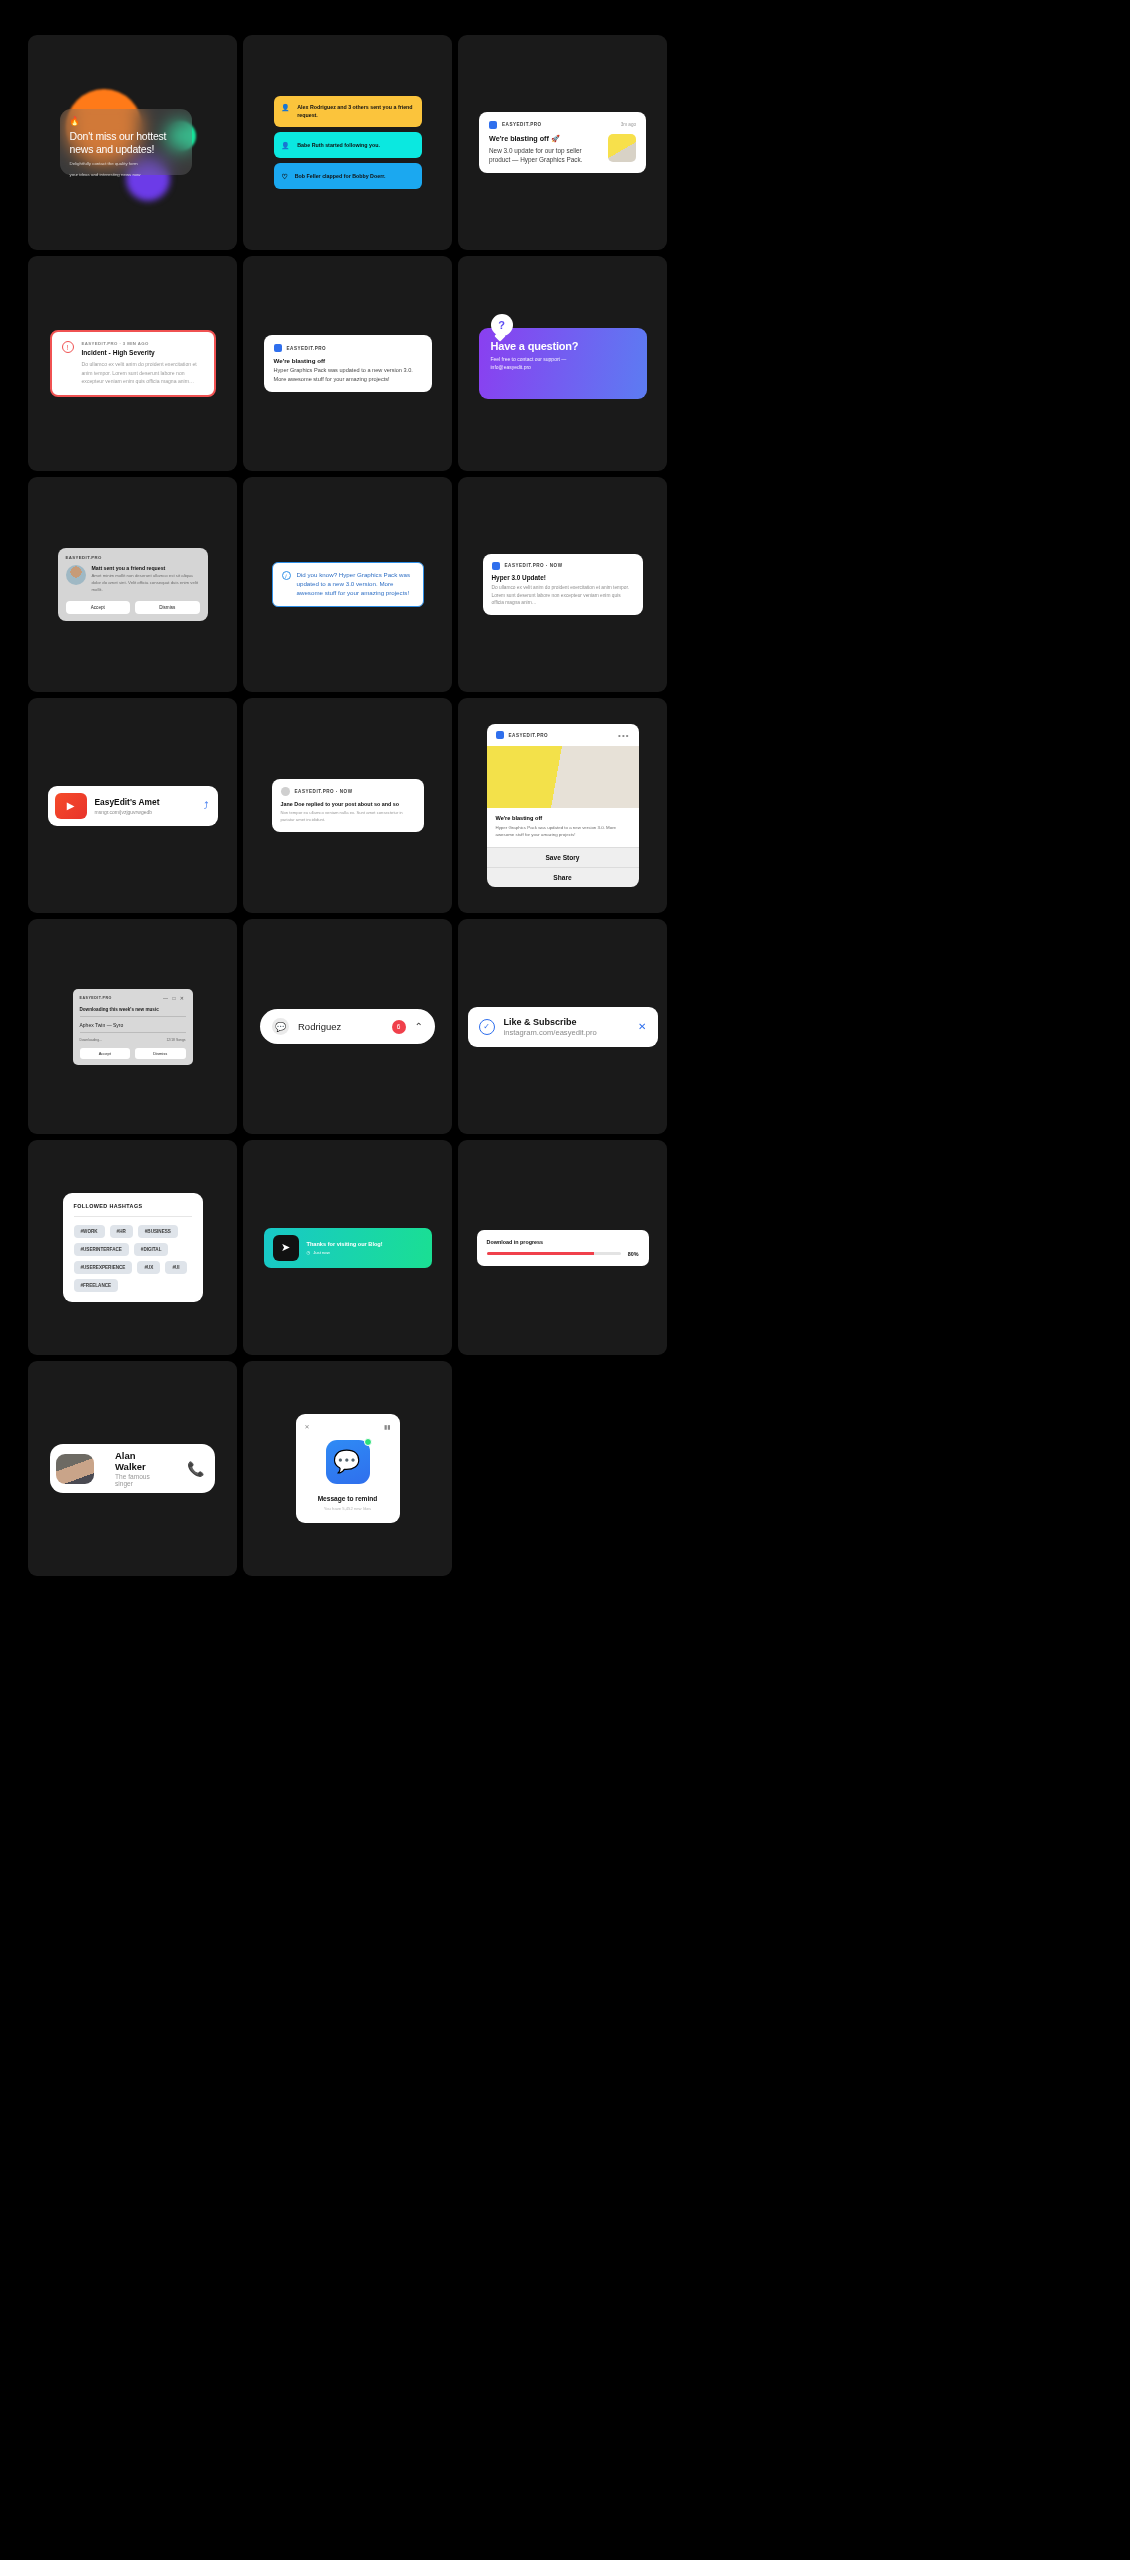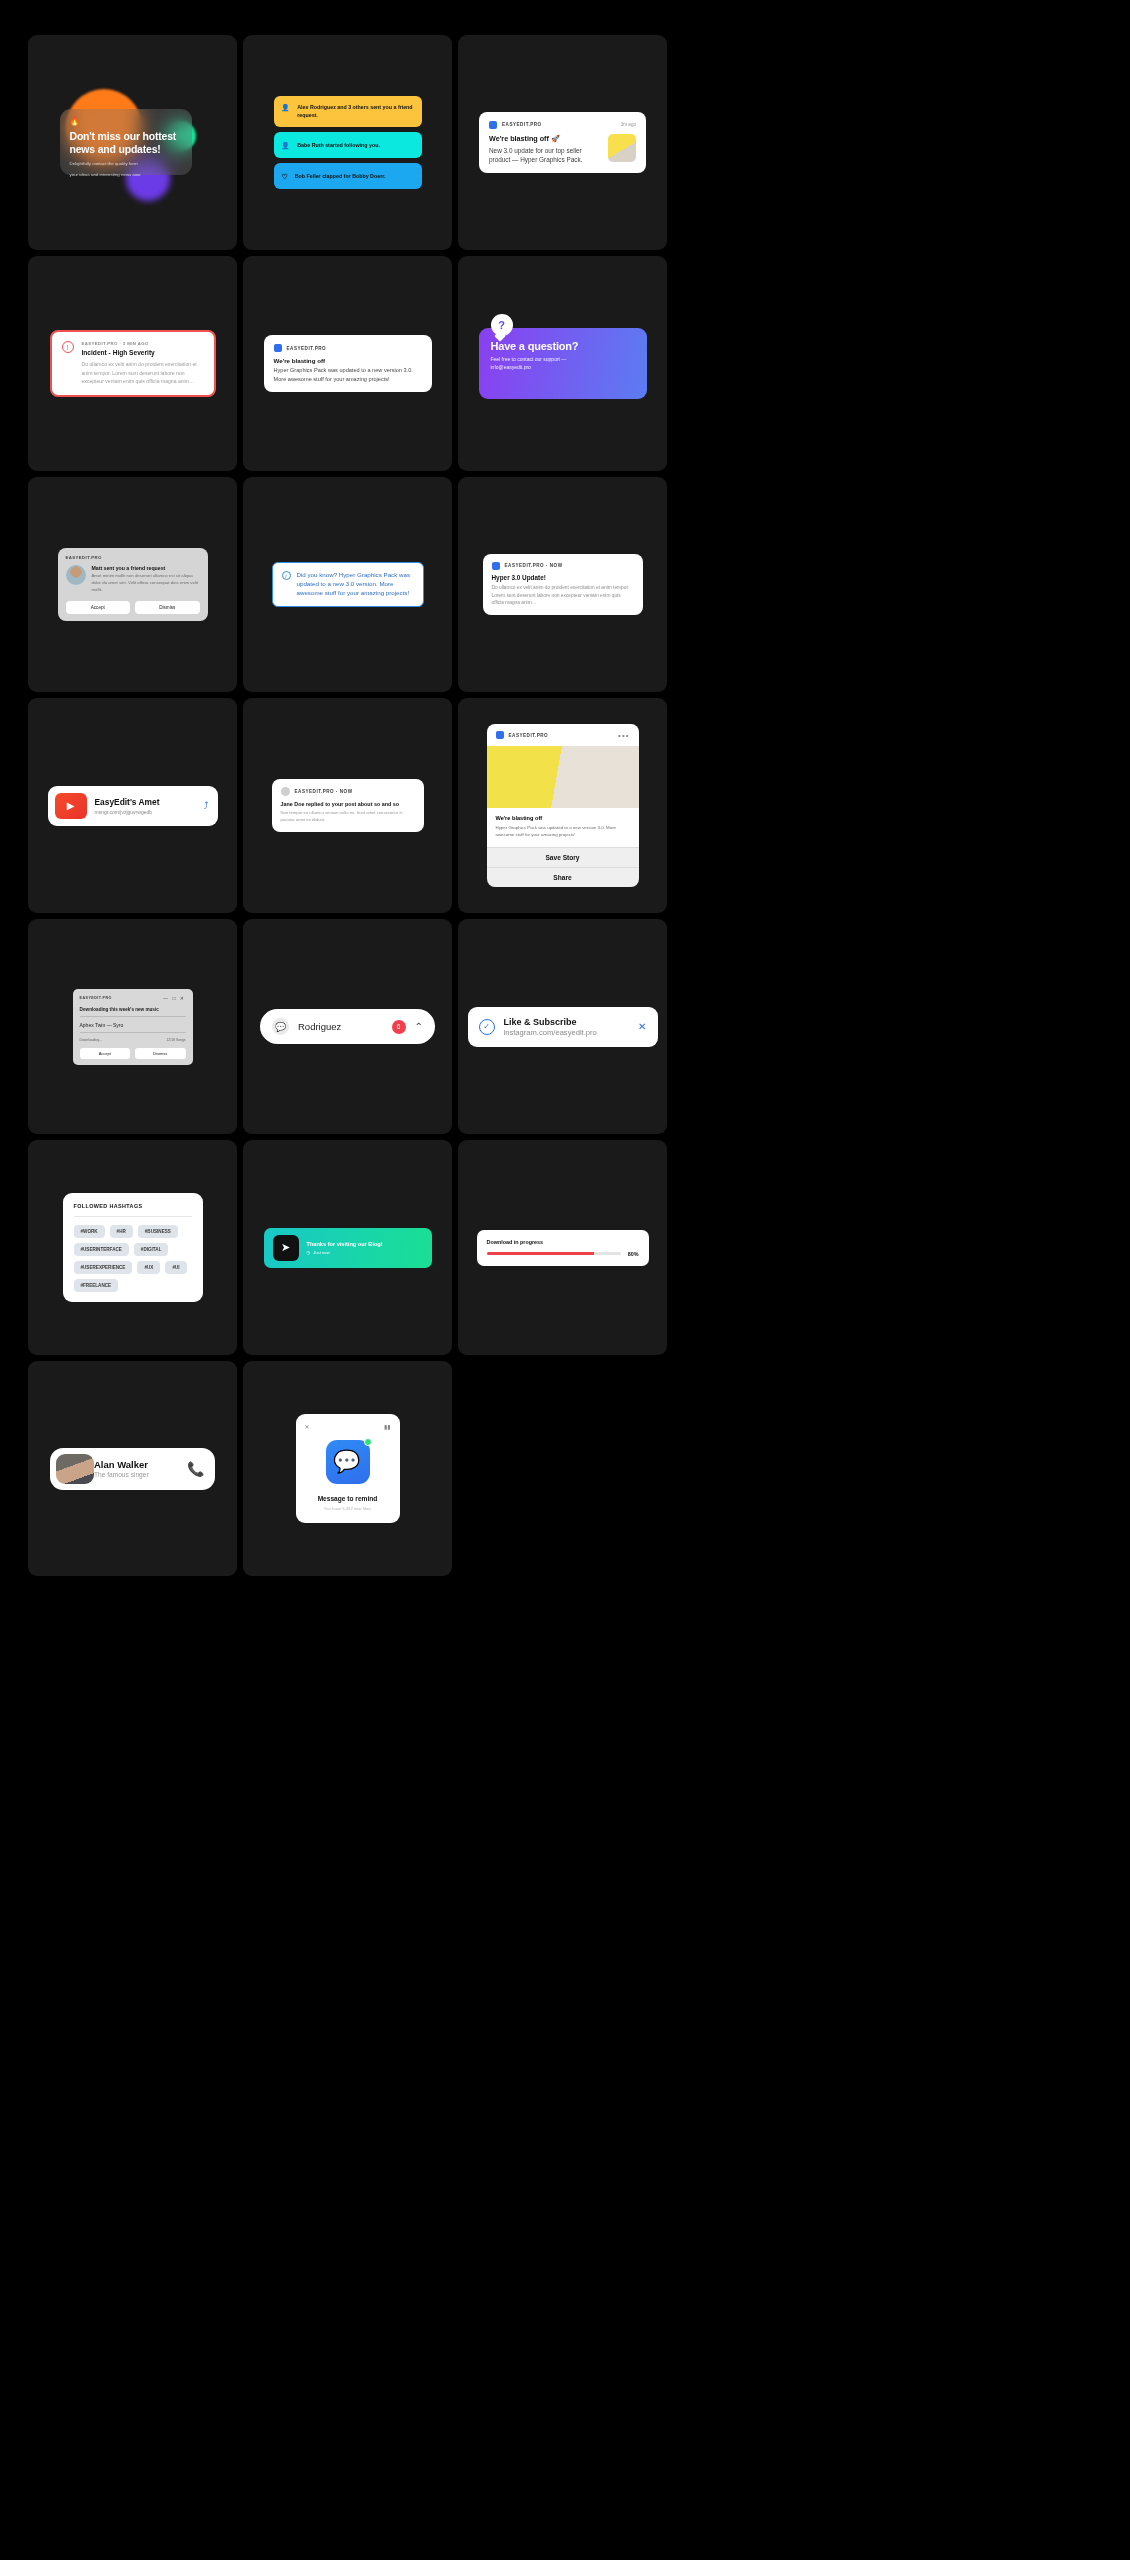--- a/index.html
+++ b/index.html
@@ -35,21 +35,21 @@
   .glassCard {
     position: absolute; left: 12px; top: 26px; width: 132px; height: 66px;
     border-radius: 11px;
     background: rgba(120,120,120,0.34);
     backdrop-filter: blur(9px);
     -webkit-backdrop-filter: blur(9px);
     padding: 8px 10px;
     color: #fff;
   }
   .glassCard .flame { font-size: 9px; line-height: 1; margin-bottom: 4px; }
-  .glassCard .gt { font-size: 10.5px; font-weight: 700; line-height: 1.25; letter-spacing: -.2px; }
+  .glassCard .gt { font-size: 10.5px; font-weight: 400; line-height: 1.25; letter-spacing: -.2px; }
   .glassCard .gs { font-size: 4.4px; color: rgba(255,255,255,.72); line-height: 1.5; margin-top: 5px; }
 
   
   .pills { width: 148px; display: flex; flex-direction: column; gap: 5px; }
   .pill {
     border-radius: 6px; padding: 7px 8px; display: flex; gap: 7px; align-items: flex-start;
     color: #111; font-size: 5.3px; line-height: 1.55; font-weight: 600;
   }
   .pill .pi { flex: 0 0 auto; font-size: 7px; line-height: 1; margin-top: 1px; }
   .pill.p1 { background: #FBC43C; }
@@ -208,21 +208,21 @@
   
   .c19 { width: 172px; background:#fff; border-radius: 7px; padding: 9px 10px; }
   .c19 .t { font-size: 5.4px; font-weight: 700; color:#111; }
   .c19 .prow { display:flex; align-items:center; gap: 7px; margin-top: 6px; }
   .bar { flex:1; height: 3px; background: #e3e3e3; border-radius: 2px; overflow:hidden; }
   .bar i { display:block; height:100%; width: 80%; background: #F0404B; }
   .c19 .pct { font-size: 5.4px; font-weight: 700; color:#111; }
 
   
   .c20 { width: 165px; background:#fff; border-radius: 13px; padding: 6px 10px 6px 6px;
-         display:flex; align-items:center; gap: 0; justify-content: center; }
+         display:flex; align-items:center; gap: 21px; justify-content: center; }
   .photo { width: 38px; height: 30px; border-radius: 9px; flex:0 0 auto;
            background: linear-gradient(160deg,#6d6a63 0 40%, #c9a489 40% 75%, #4a4a52 75% 100%); }
   .c20 .t { font-size: 9.5px; font-weight: 700; color:#111; }
   .c20 .s { font-size: 6.6px; color:#9a9a9a; margin-top: 1px; }
   .phoneIco { margin-left:auto; font-size: 14px; color: #14C46A; }
 
   
   .c21 { width: 104px; background:#fff; border-radius: 9px; padding: 9px 9px 12px;
          display:flex; flex-direction:column; align-items:center; }
   .c21 .top { width:100%; display:flex; align-items:center; font-size: 6px; color:#888; }

